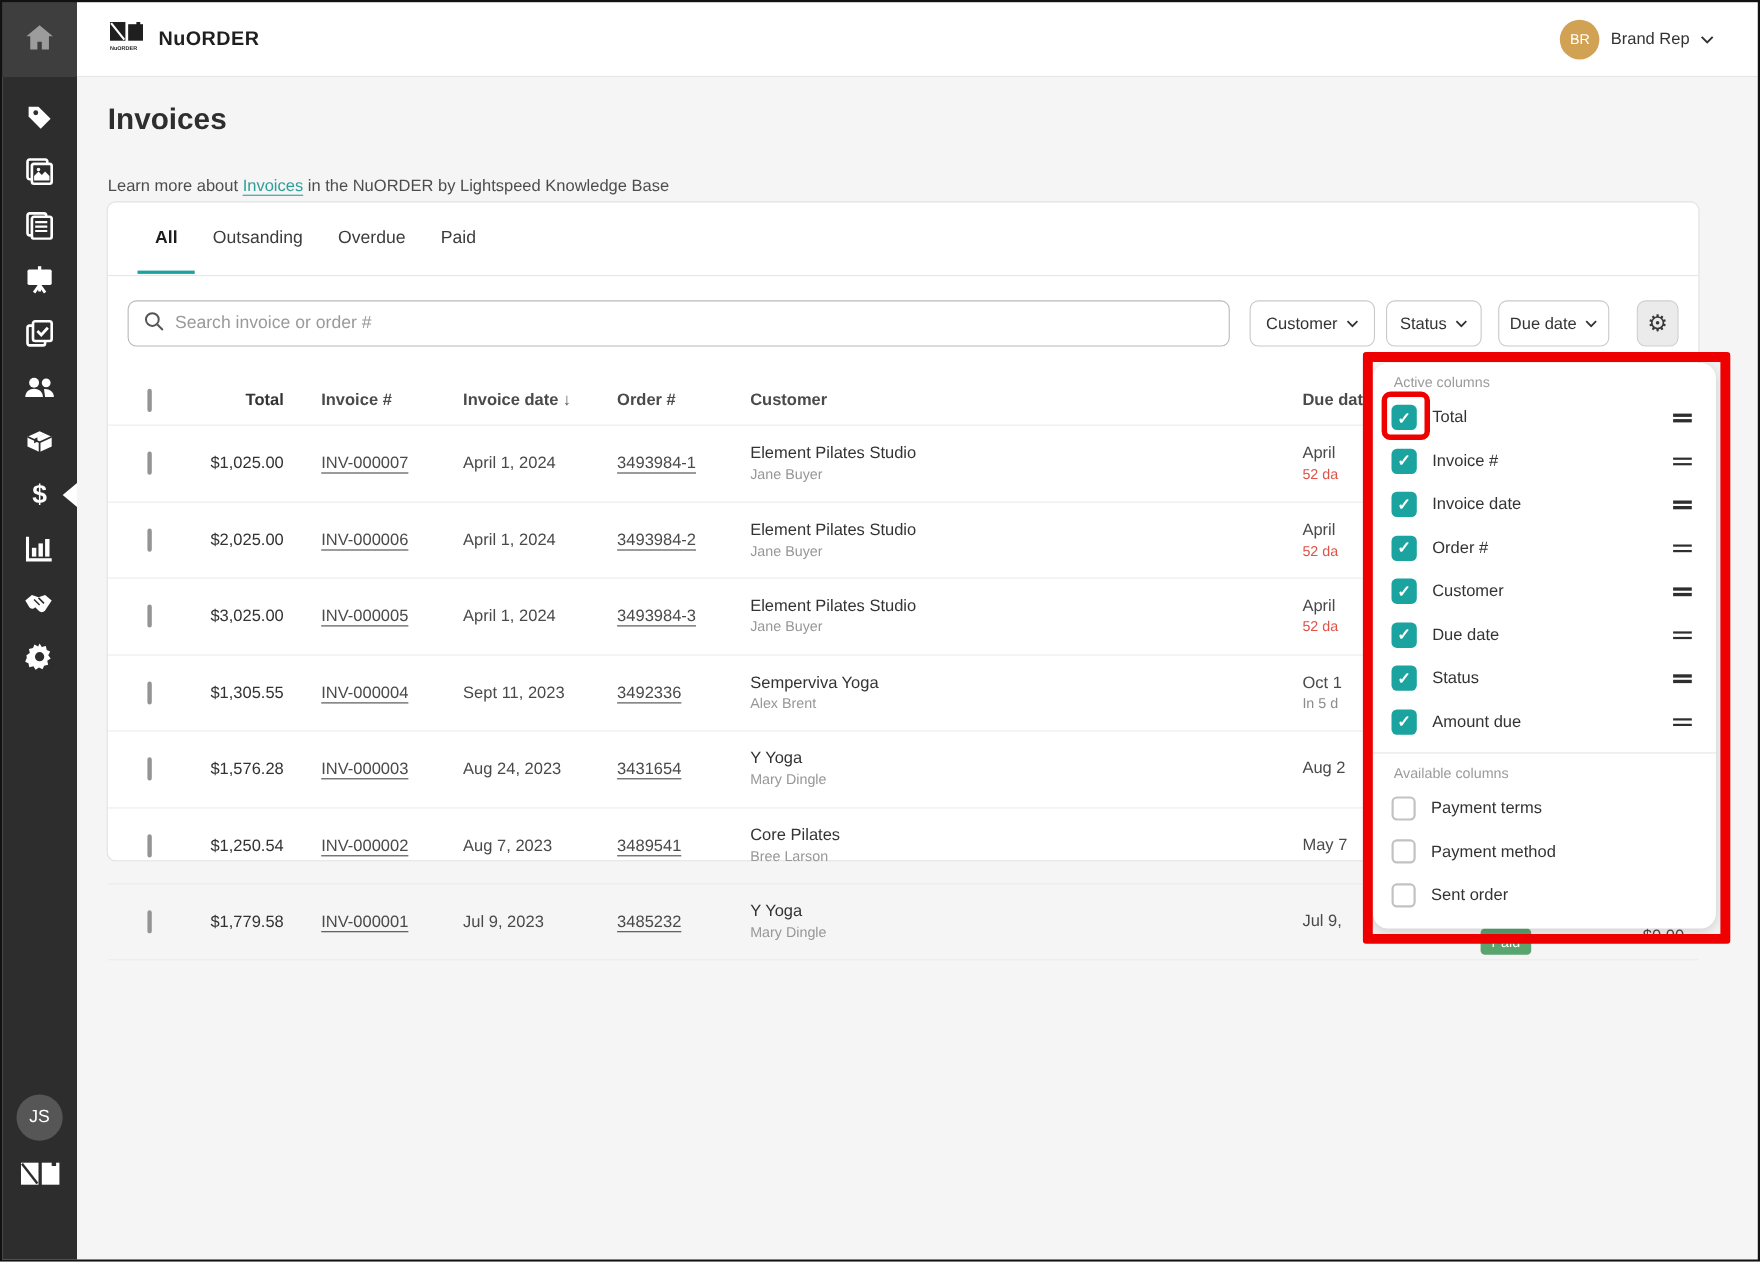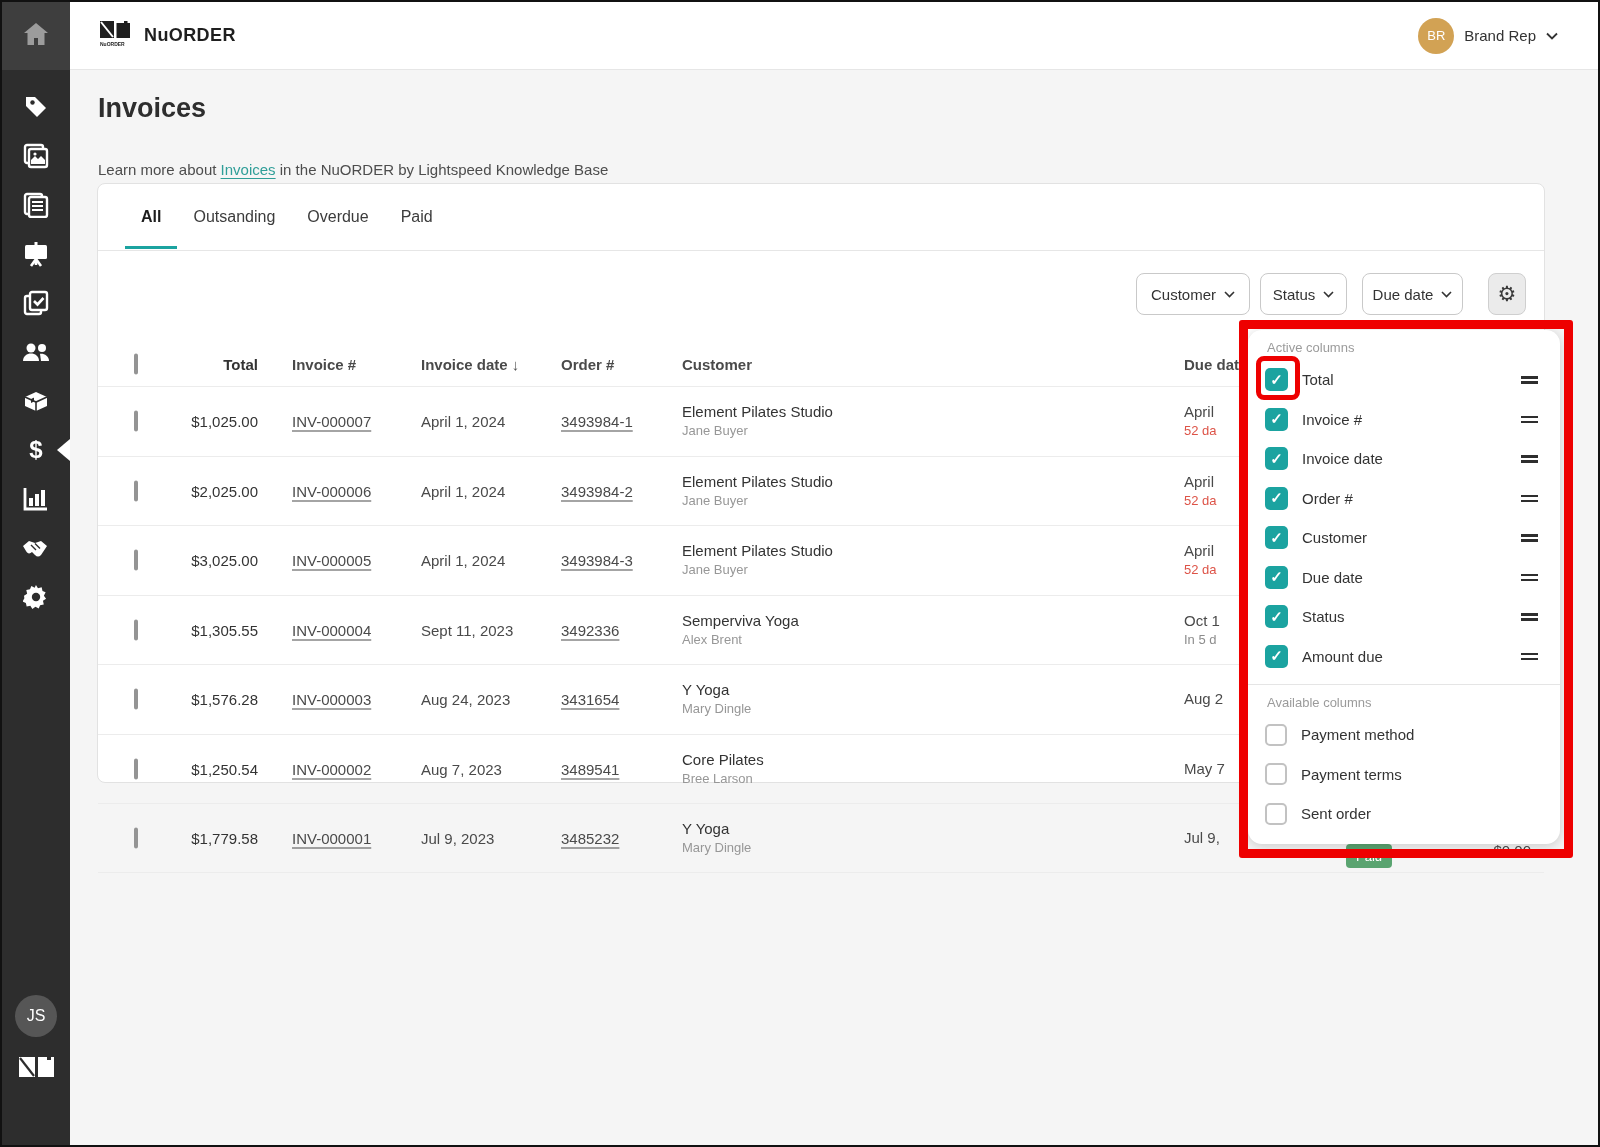--- a/index.html
+++ b/index.html
@@ -236,20 +236,27 @@
 
 <div class="card">
   <div class="tabs" id="tabs">
       <div class="tab active">All</div>
       <div class="tab">Outsanding</div>
       <div class="tab">Overdue</div>
       <div class="tab">Paid</div>
     </div>
 
   <div class="toolbar">
+    <div class="search">
+      <span><svg width="18" height="18" viewBox="0 0 18 18">
+            <circle cx="7.5" cy="7.5" r="5.8" fill="none" stroke="#555" stroke-width="1.8"></circle>
+            <path d="M12 12 L17 17" stroke="#555" stroke-width="1.8"></path>
+          </svg></span>
+      <input type="text" placeholder="Search invoice or order #" style="">
+    </div>
     <div id="filters">
         <button class="fbtn" style="left: 1038px; width: 114px;">
           <span>Customer</span>
           <span class="chev">
             <svg width="11" height="7" viewBox="0 0 11 7">
               <path d="M1 1 L5.5 5.5 L10 1" stroke="#333" stroke-width="1.6" fill="none"></path>
             </svg>
           </span>
         </button>
         <button class="fbtn" style="left: 1162px; width: 87px;">
@@ -474,25 +481,25 @@
           <i></i>
           <i></i>
         </span>
       </div>
     </div>
   <div class="pop-div"></div>
   <div class="pop-section-title">Available columns</div>
   <div id="pop-available">
       <div class="pop-row">
         <span class="pop-cb-off"></span>
+        <span class="pop-label">Payment terms</span>
+      </div>
+      <div class="pop-row">
+        <span class="pop-cb-off"></span>
         <span class="pop-label">Payment method</span>
-      </div>
-      <div class="pop-row">
-        <span class="pop-cb-off"></span>
-        <span class="pop-label">Payment terms</span>
       </div>
       <div class="pop-row">
         <span class="pop-cb-off"></span>
         <span class="pop-label">Sent order</span>
       </div>
     </div>
 </div>
 
 <div class="anno-outer"></div>
 <div class="anno-inner"></div>

